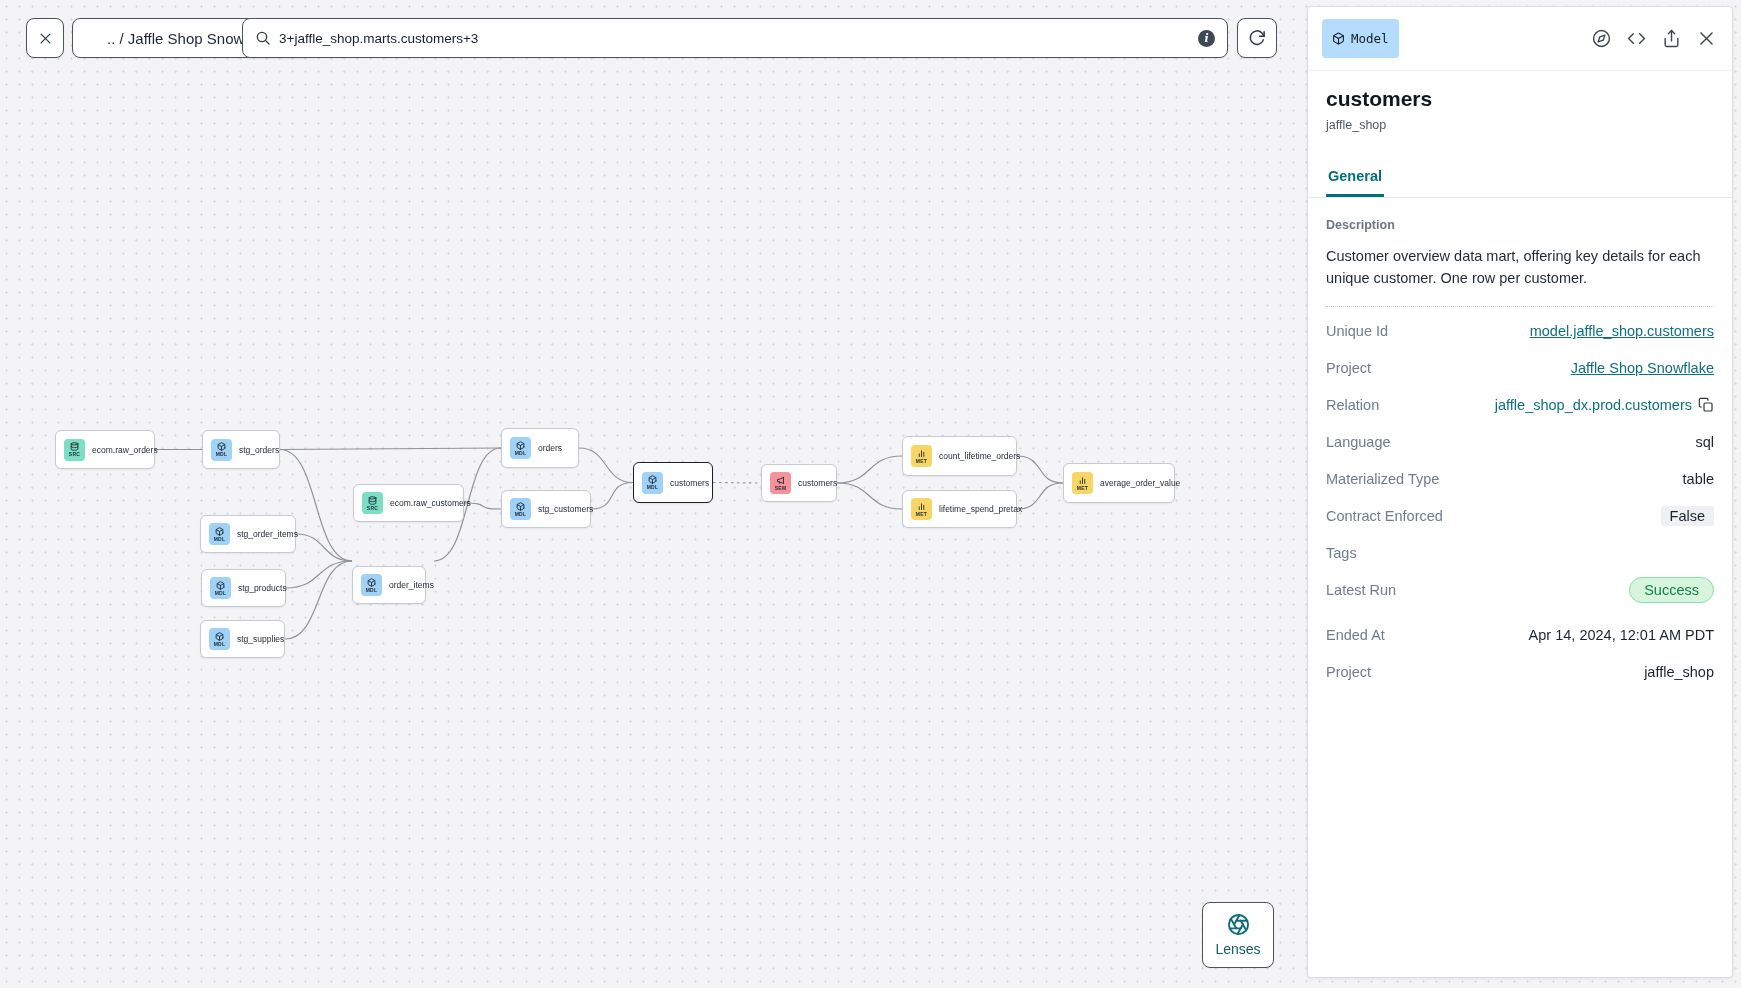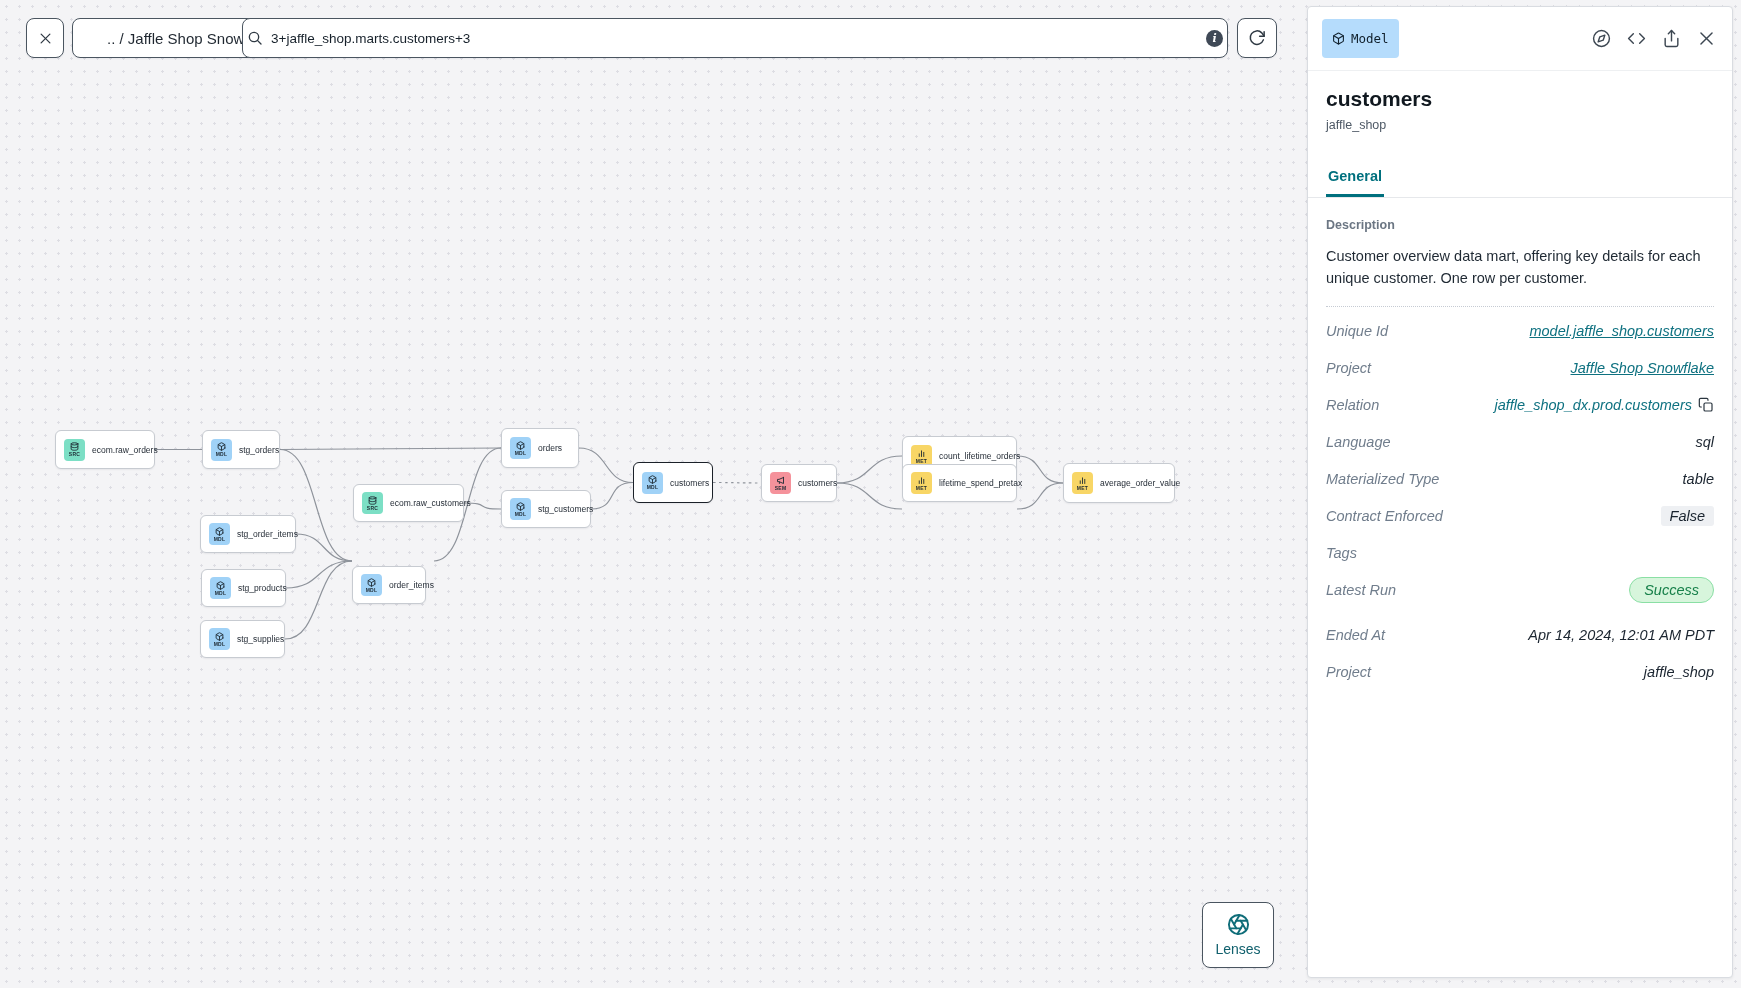--- a/index.html
+++ b/index.html
@@ -26,21 +26,21 @@
   .node-badge .bt { font-size:5px; font-weight:bold; color:#1d2a33; letter-spacing:.3px; line-height:1; }
   .node-name { font-size:8.5px; color:#1f2731; white-space:nowrap; }
 
   
   .tb { position:absolute; top:18px; height:40px; background:#fff;
     border:1px solid #4a5560; border-radius:8px; display:flex; align-items:center;
     box-shadow:0 1px 2px rgba(20,24,31,.05); }
   .tb svg { stroke:#2f3943; fill:none; stroke-width:2; stroke-linecap:round; stroke-linejoin:round; }
   #btn-close-graph { left:26px; width:38px; justify-content:center; cursor:pointer; }
   #breadcrumb-chip { left:72px; padding:0 34px; font-size:15px; color:#1f2730; cursor:pointer; }
-  #search-wrap { left:242px; width:986px; padding:0 4px; gap:8px; }
+  #search-wrap { left:242px; width:986px; padding:0 12px; gap:8px; }
   #search-wrap input { border:none; outline:none; flex:1; font-size:13.5px; color:#16202a;
     font-family:"Liberation Sans", sans-serif; background:transparent; }
   #info-badge { width:17px; height:17px; border-radius:50%; background:#3f4956; color:#fff;
     font-size:11px; font-family:"DejaVu Serif", serif; font-style:italic; font-weight:bold;
     display:flex; align-items:center; justify-content:center; flex:0 0 auto; cursor:pointer; }
   #btn-refresh { left:1237px; width:40px; justify-content:center; cursor:pointer; }
 
   
   #lenses-btn { position:absolute; left:1202px; top:902px; width:72px; height:66px;
     background:#fff; border:1px solid #4a5560; border-radius:8px; display:flex;
@@ -72,21 +72,21 @@
   .tabbar { margin-top:30px; padding:0 18px; border-bottom:1px solid #e6e8eb; }
   .tab { display:inline-block; font-size:14.5px; font-weight:bold; color:#00707e;
     padding:6px 2px 10px 2px; border-bottom:3px solid #00707e; cursor:pointer; }
 
   .panel-body { padding:20px 18px; overflow-y:auto; }
   .sec-heading { font-size:12.5px; font-weight:bold; color:#6b7683; margin-bottom:13px; }
   .desc { font-size:14.5px; color:#1f2933; line-height:1.55; margin-bottom:16px; }
   .dotted-sep { border-bottom:1px dotted #c6cbd3; margin-bottom:6px; }
 
   .field-row { display:flex; align-items:center; justify-content:space-between;
-    min-height:37px; font-size:14.5px;font-style:italic; }
+    min-height:37px; font-size:14.5px; }
   .field-label { color:#707d8c; }
   .field-value { color:#1b2530; text-align:right; display:flex; align-items:center; gap:6px; }
   .field-value a { color:#0e7180; text-decoration:underline; }
   .field-value .plain-link { color:#0e7180; text-decoration:none; }
   .copy-btn { width:16px; height:16px; cursor:pointer; }
   .copy-btn svg { width:16px; height:16px; stroke:#2b3640; stroke-width:1.8; fill:none;
     stroke-linecap:round; stroke-linejoin:round; }
   .chip-gray { background:#eef0f3; border-radius:3px; padding:2px 9px; color:#1b2530; }
   .chip-green { background:#d7f5dc; border:1px solid #8adfa4; border-radius:999px;
     padding:4px 14px; color:#17804a; }
@@ -238,21 +238,21 @@
         <span class="node-badge" style="background: rgb(248, 214, 102);">
           <svg viewBox="0 0 24 24">
             <line x1="6" y1="20" x2="6" y2="13"></line>
             <line x1="12" y1="20" x2="12" y2="5"></line>
             <line x1="18" y1="20" x2="18" y2="9"></line>
           </svg>
           <span class="bt">MET</span>
         </span>
         <span class="node-name">count_lifetime_orders</span>
       </div>
-      <div class="node" style="left: 902px; top: 464px; width: 115px; height: 38px;">
+      <div class="node" style="left: 902px; top: 490px; width: 115px; height: 38px;">
         <span class="node-badge" style="background: rgb(248, 214, 102);">
           <svg viewBox="0 0 24 24">
             <line x1="6" y1="20" x2="6" y2="13"></line>
             <line x1="12" y1="20" x2="12" y2="5"></line>
             <line x1="18" y1="20" x2="18" y2="9"></line>
           </svg>
           <span class="bt">MET</span>
         </span>
         <span class="node-name">lifetime_spend_pretax</span>
       </div>

